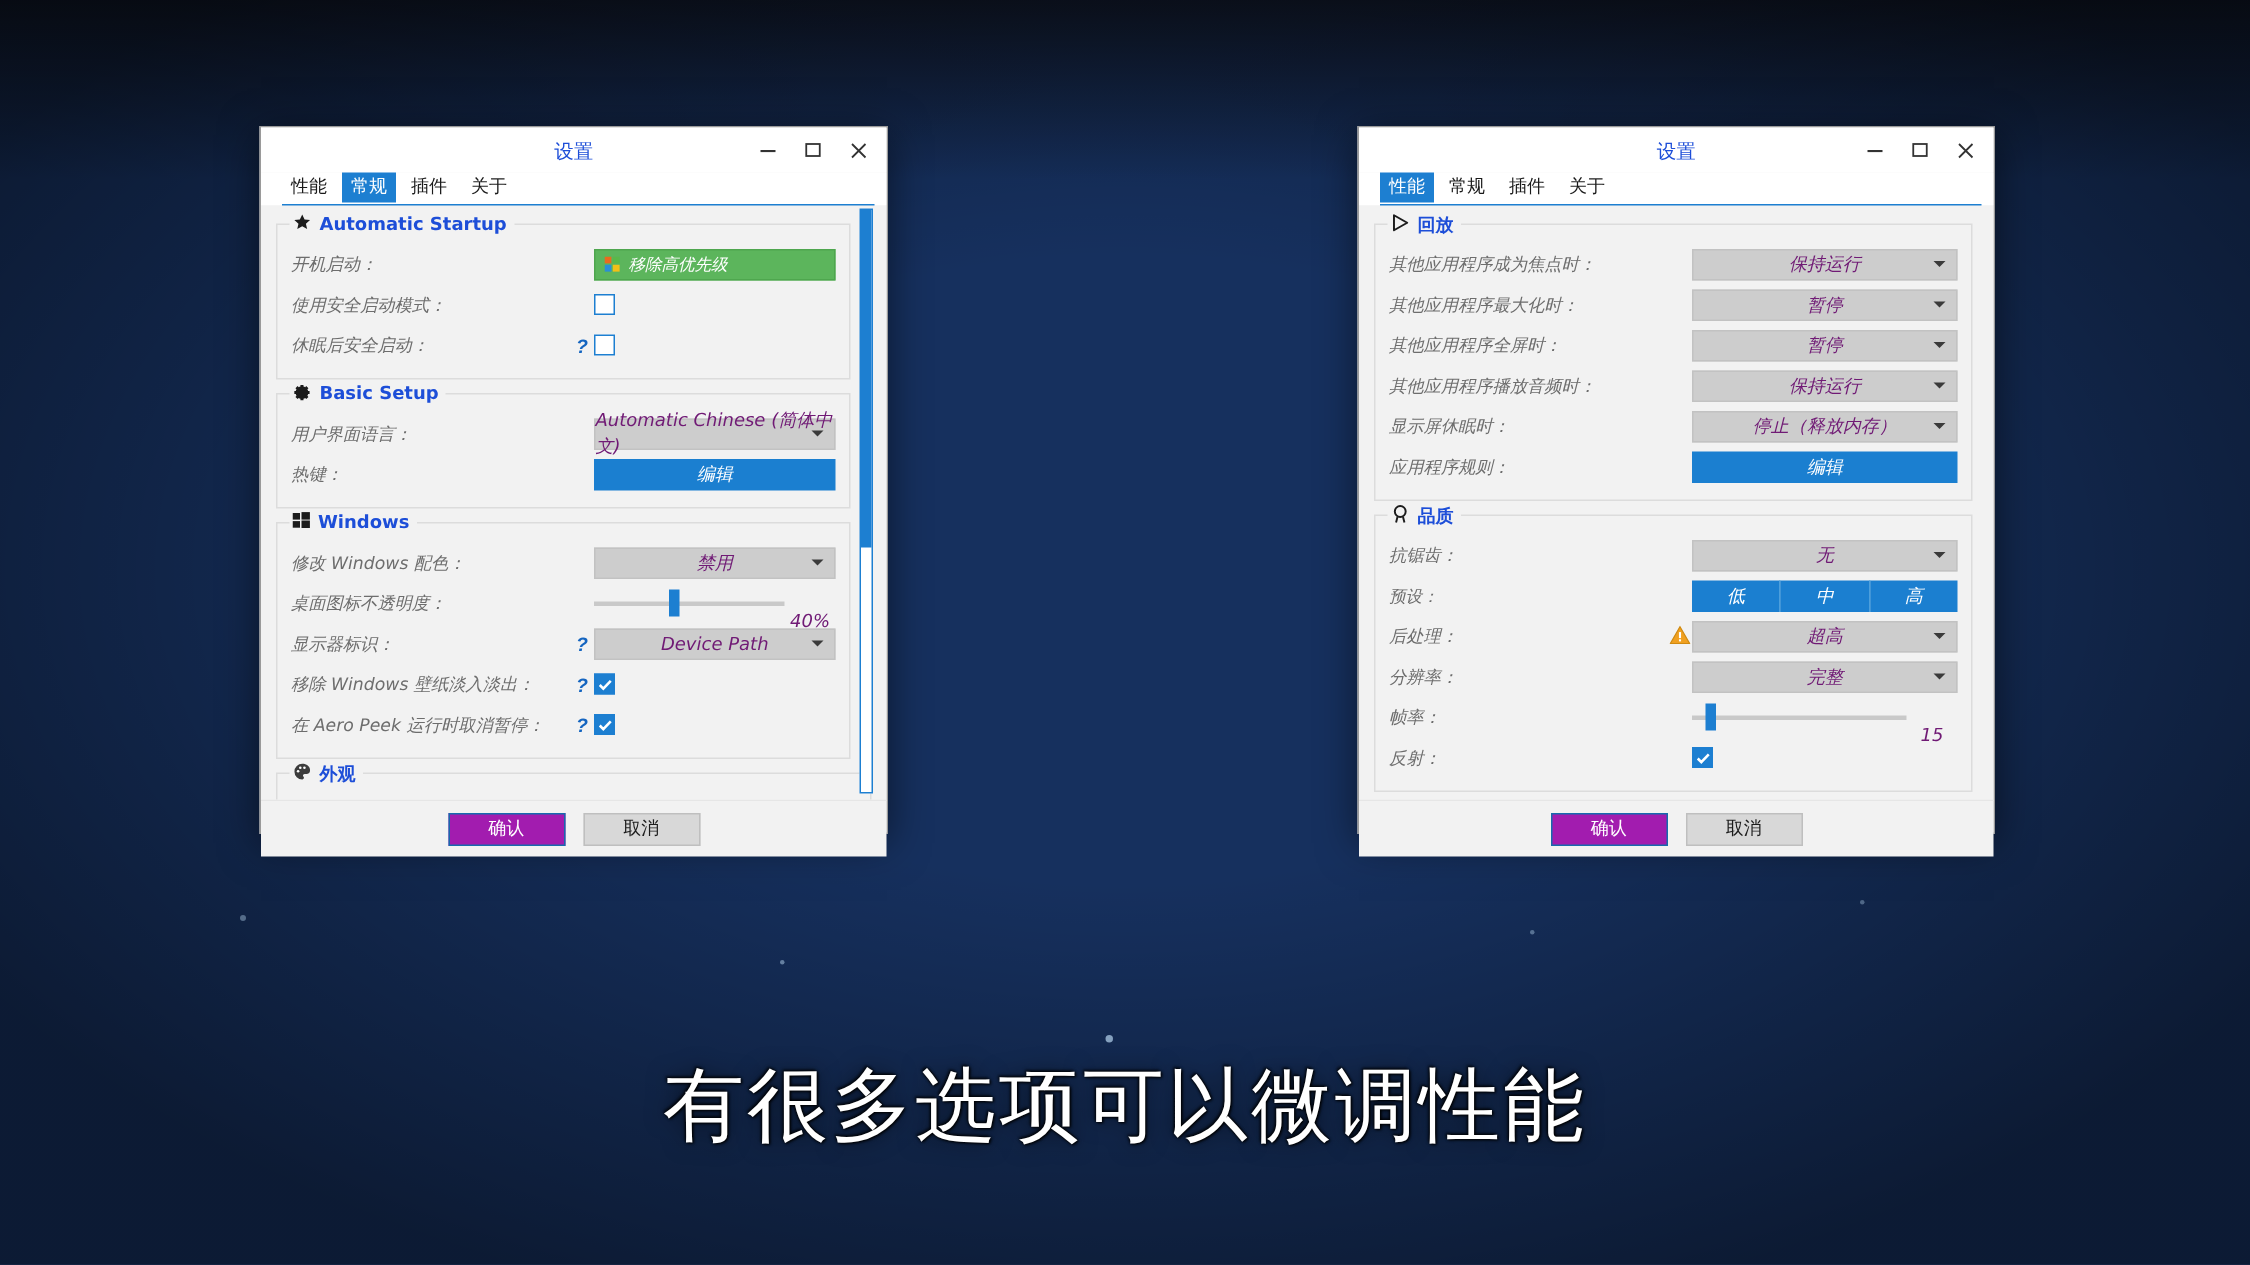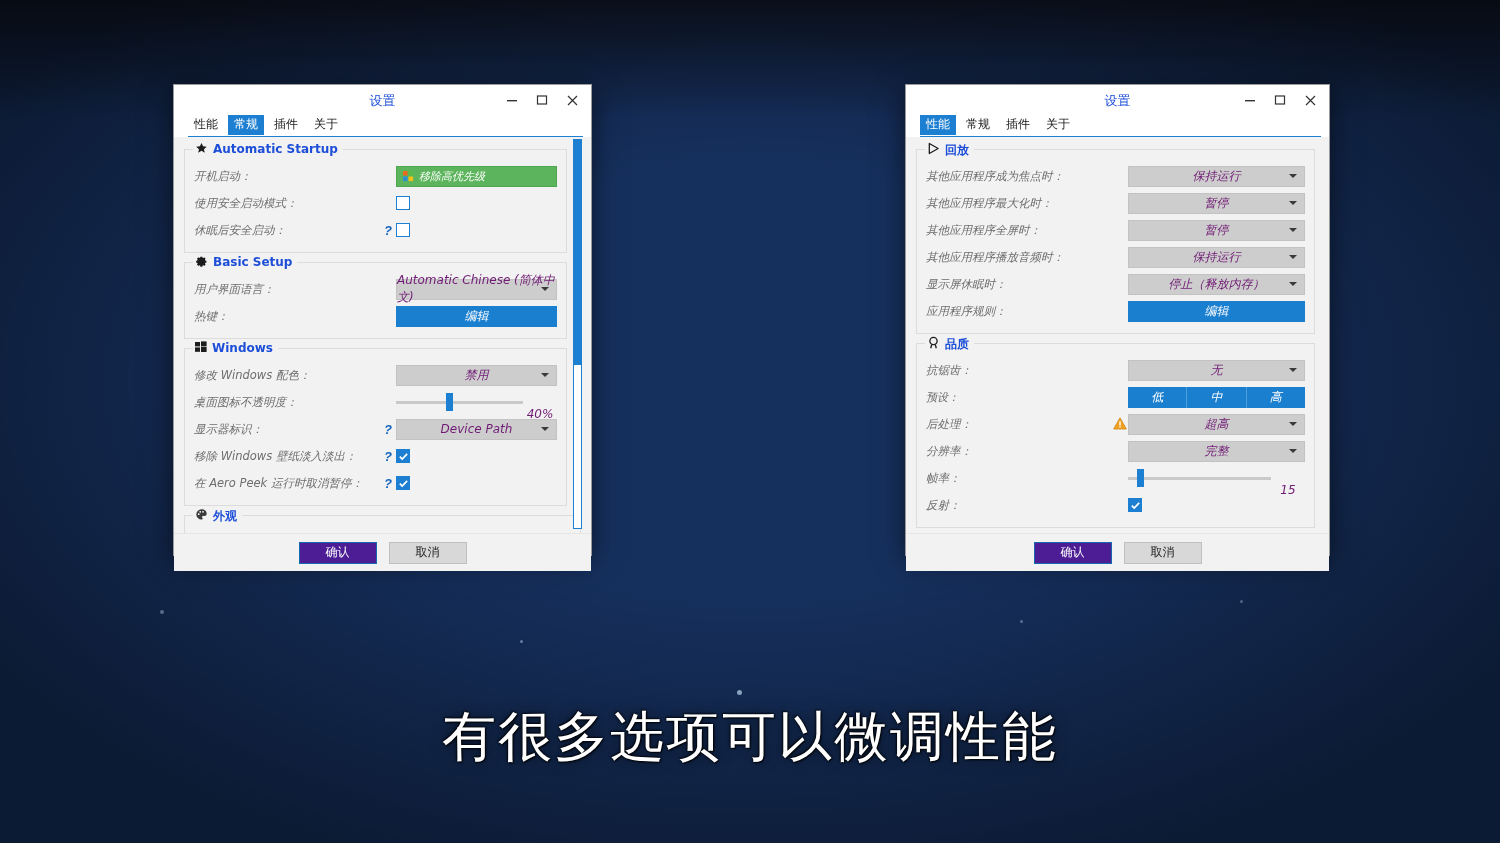--- a/index.html
+++ b/index.html
@@ -279,21 +279,21 @@
     display:flex; align-items:center; justify-content:center; gap: 12px;
     border-top: 1px solid #e6e6e6;
   }
   .fbtn {
     width: 78px; height: 22px;
     display:flex; align-items:center; justify-content:center;
     font-size: 12px;
     font-family: "DejaVu Sans", "Liberation Sans", sans-serif;
     cursor: default;
   }
-  .fbtn.primary { background:#4c1d95; color:#fff; border:1px solid #1769ad; }
+  .fbtn.primary { background:#a21caf; color:#fff; border:1px solid #1769ad; }
   .fbtn.secondary { background:#d8d8d8; color:#1c1c1c; border:1px solid #bfbfbf; }
 </style>
 </head>
 <body>
 
 <div id="bg"></div>
 <div id="bg-dark-top"></div>
 <div id="bg-vignette"></div>
 <div class="spark" style="left:737px;top:690px;width:5px;height:5px;opacity:.85;"></div>
 <div class="spark" style="left:520px;top:640px;width:3px;height:3px;opacity:.6;"></div>

